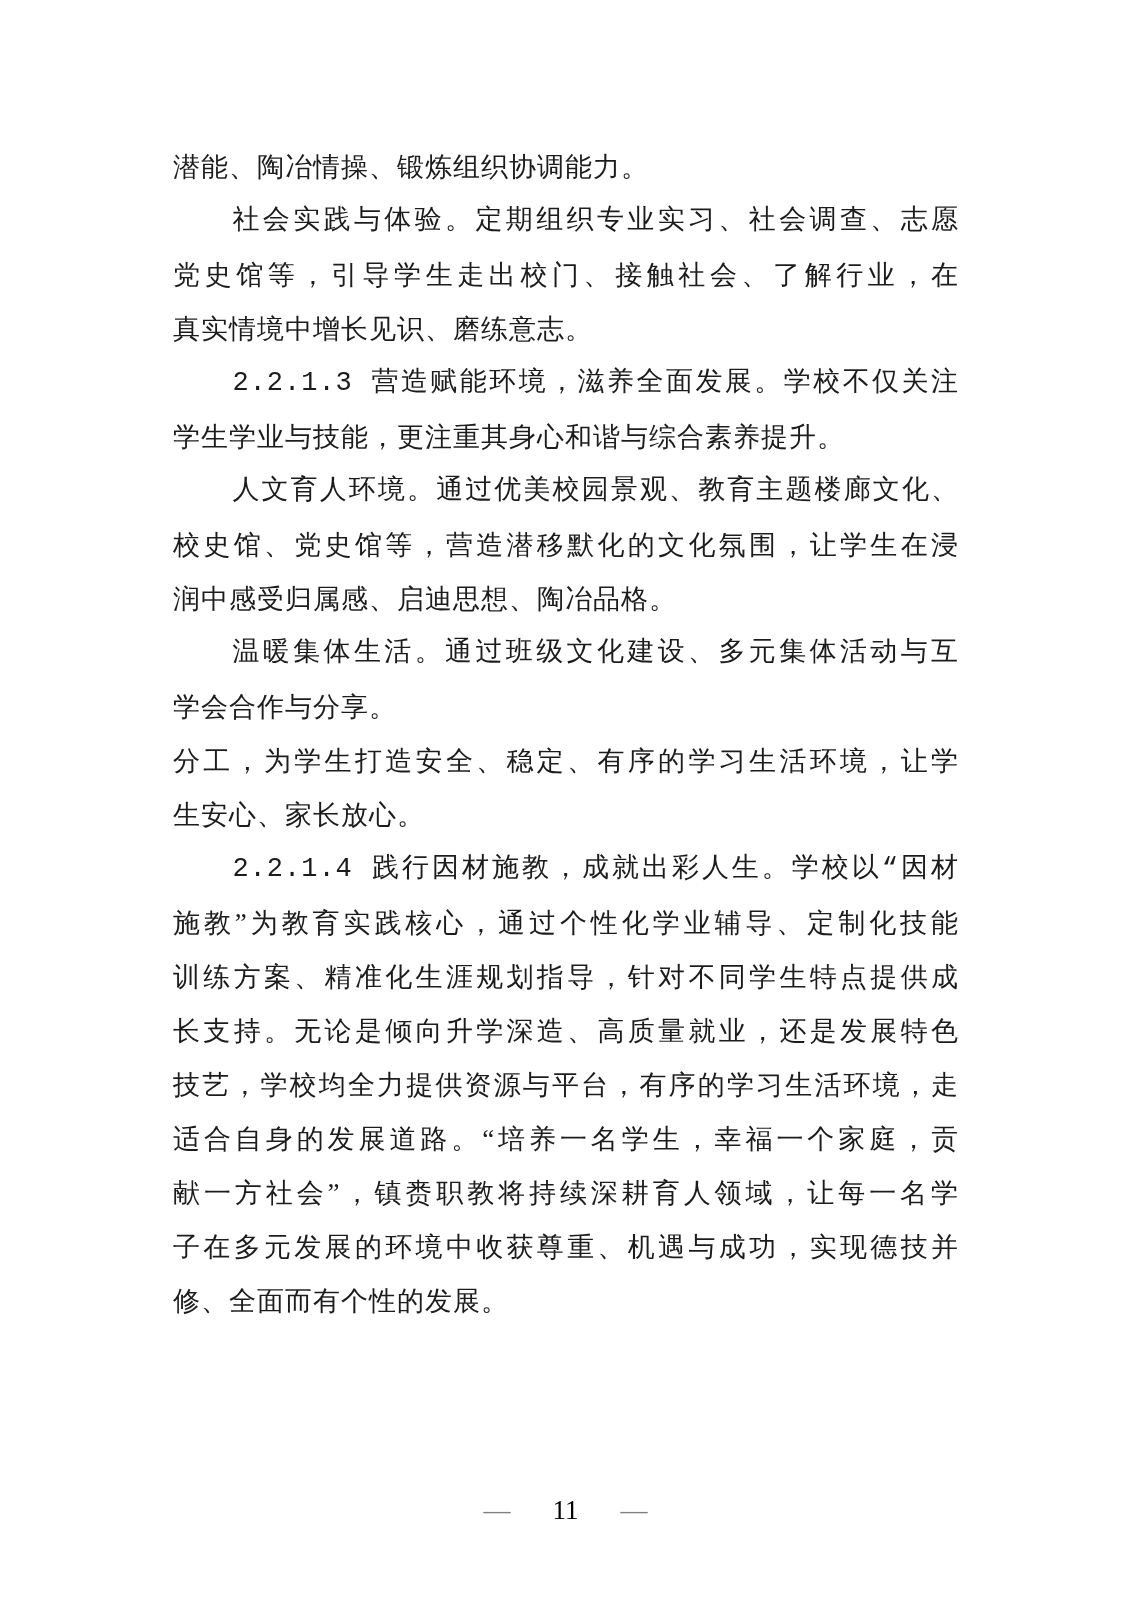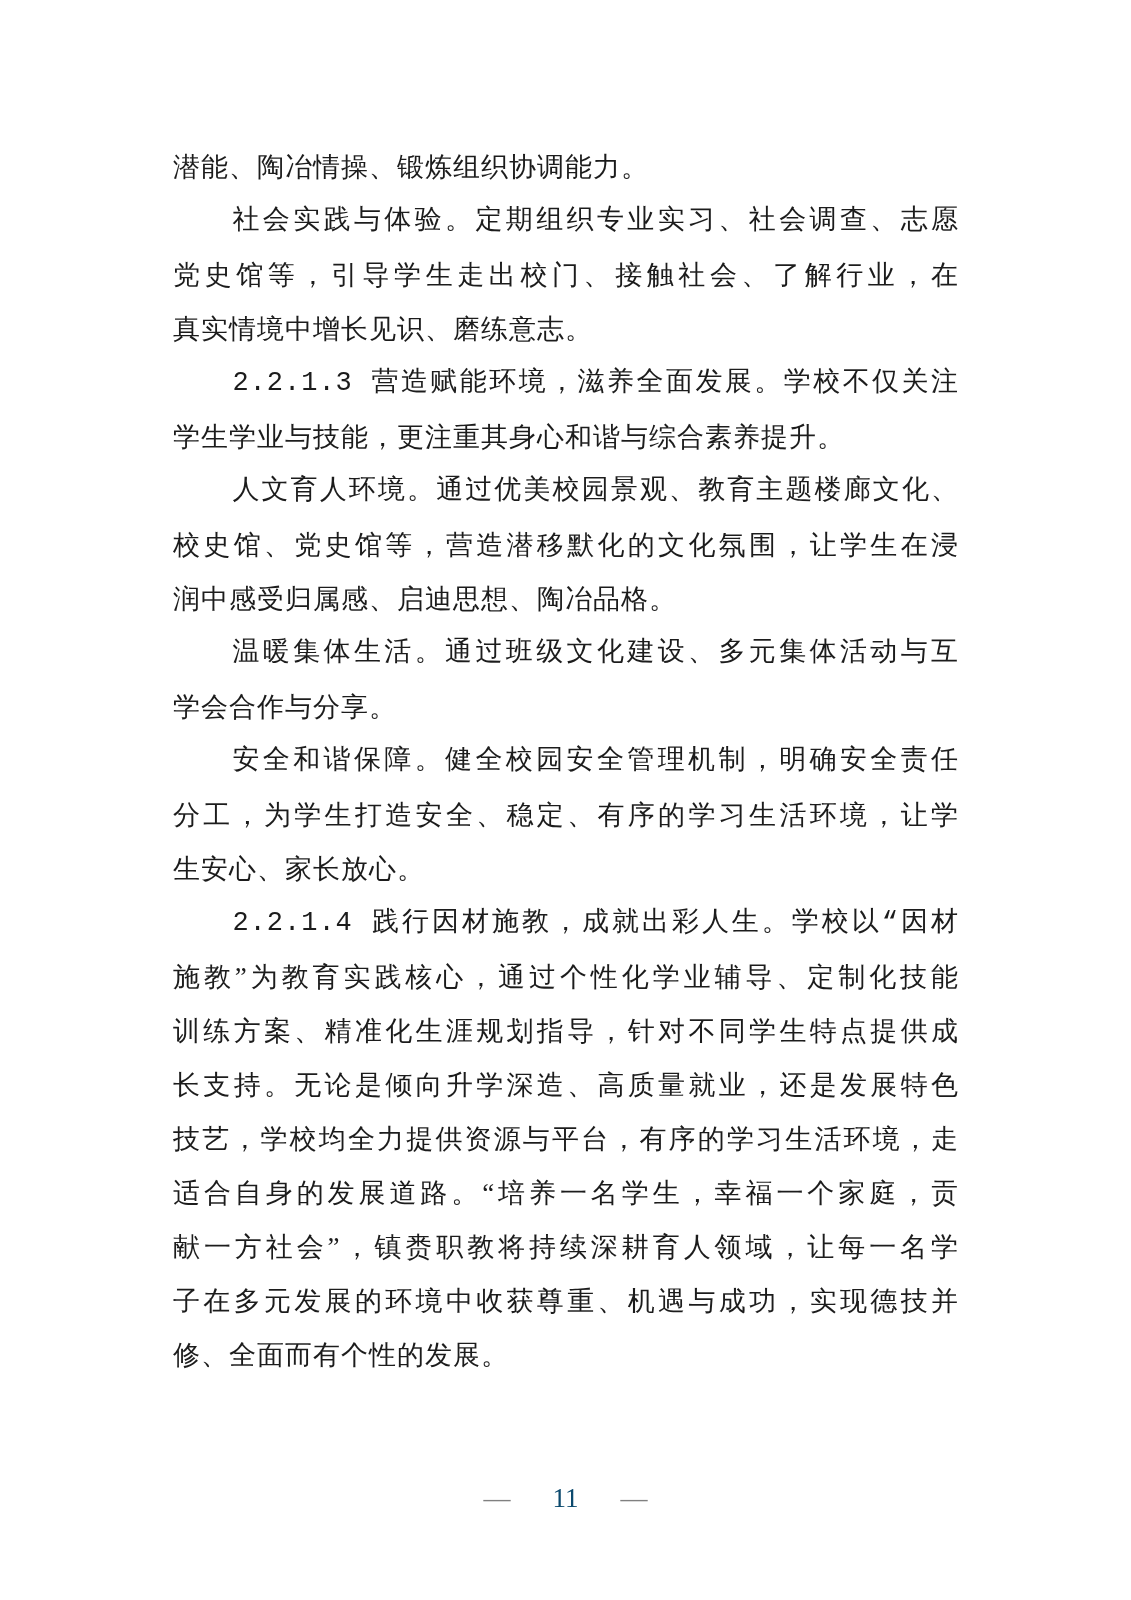--- a/index.html
+++ b/index.html
@@ -49,42 +49,41 @@
     text-align: center;
     font-size: 27px;
     line-height: 40px;
   }
   .footer .dash {
     color: #808080;
     letter-spacing: 0;
   }
   .footer .page-num {
     display: inline-block;
-    margin: 0 42px;
-    color: #0c4a6e;
+    margin: 12px 42px;
+    color: #000000;
   }
 </style>
 </head>
 <body>
 
 <div class="page">
 
   <div class="text-block">
     <div class="line para-end">潜能、陶冶情操、锻炼组织协调能力。</div>
     <div class="line indent">社会实践与体验。定期组织专业实习、社会调查、志愿</div>
     <div class="line">党史馆等，引导学生走出校门、接触社会、了解行业，在</div>
     <div class="line para-end">真实情境中增长见识、磨练意志。</div>
     <div class="line indent">2.2.1.3 营造赋能环境，滋养全面发展。学校不仅关注</div>
     <div class="line para-end">学生学业与技能，更注重其身心和谐与综合素养提升。</div>
     <div class="line indent">人文育人环境。通过优美校园景观、教育主题楼廊文化、</div>
     <div class="line">校史馆、党史馆等，营造潜移默化的文化氛围，让学生在浸</div>
     <div class="line para-end">润中感受归属感、启迪思想、陶冶品格。</div>
     <div class="line indent">温暖集体生活。通过班级文化建设、多元集体活动与互</div>
     <div class="line para-end">学会合作与分享。</div>
-    <div class="line indent">安全和谐保障。健全校园安全管理机制，明确安全责任</div>
     <div class="line">分工，为学生打造安全、稳定、有序的学习生活环境，让学</div>
     <div class="line para-end">生安心、家长放心。</div>
     <div class="line indent">2.2.1.4 践行因材施教，成就出彩人生。学校以“因材</div>
     <div class="line">施教”为教育实践核心，通过个性化学业辅导、定制化技能</div>
     <div class="line">训练方案、精准化生涯规划指导，针对不同学生特点提供成</div>
     <div class="line">长支持。无论是倾向升学深造、高质量就业，还是发展特色</div>
     <div class="line">技艺，学校均全力提供资源与平台，有序的学习生活环境，走</div>
     <div class="line">适合自身的发展道路。“培养一名学生，幸福一个家庭，贡</div>
     <div class="line">献一方社会”，镇赉职教将持续深耕育人领域，让每一名学</div>
     <div class="line">子在多元发展的环境中收获尊重、机遇与成功，实现德技并</div>

